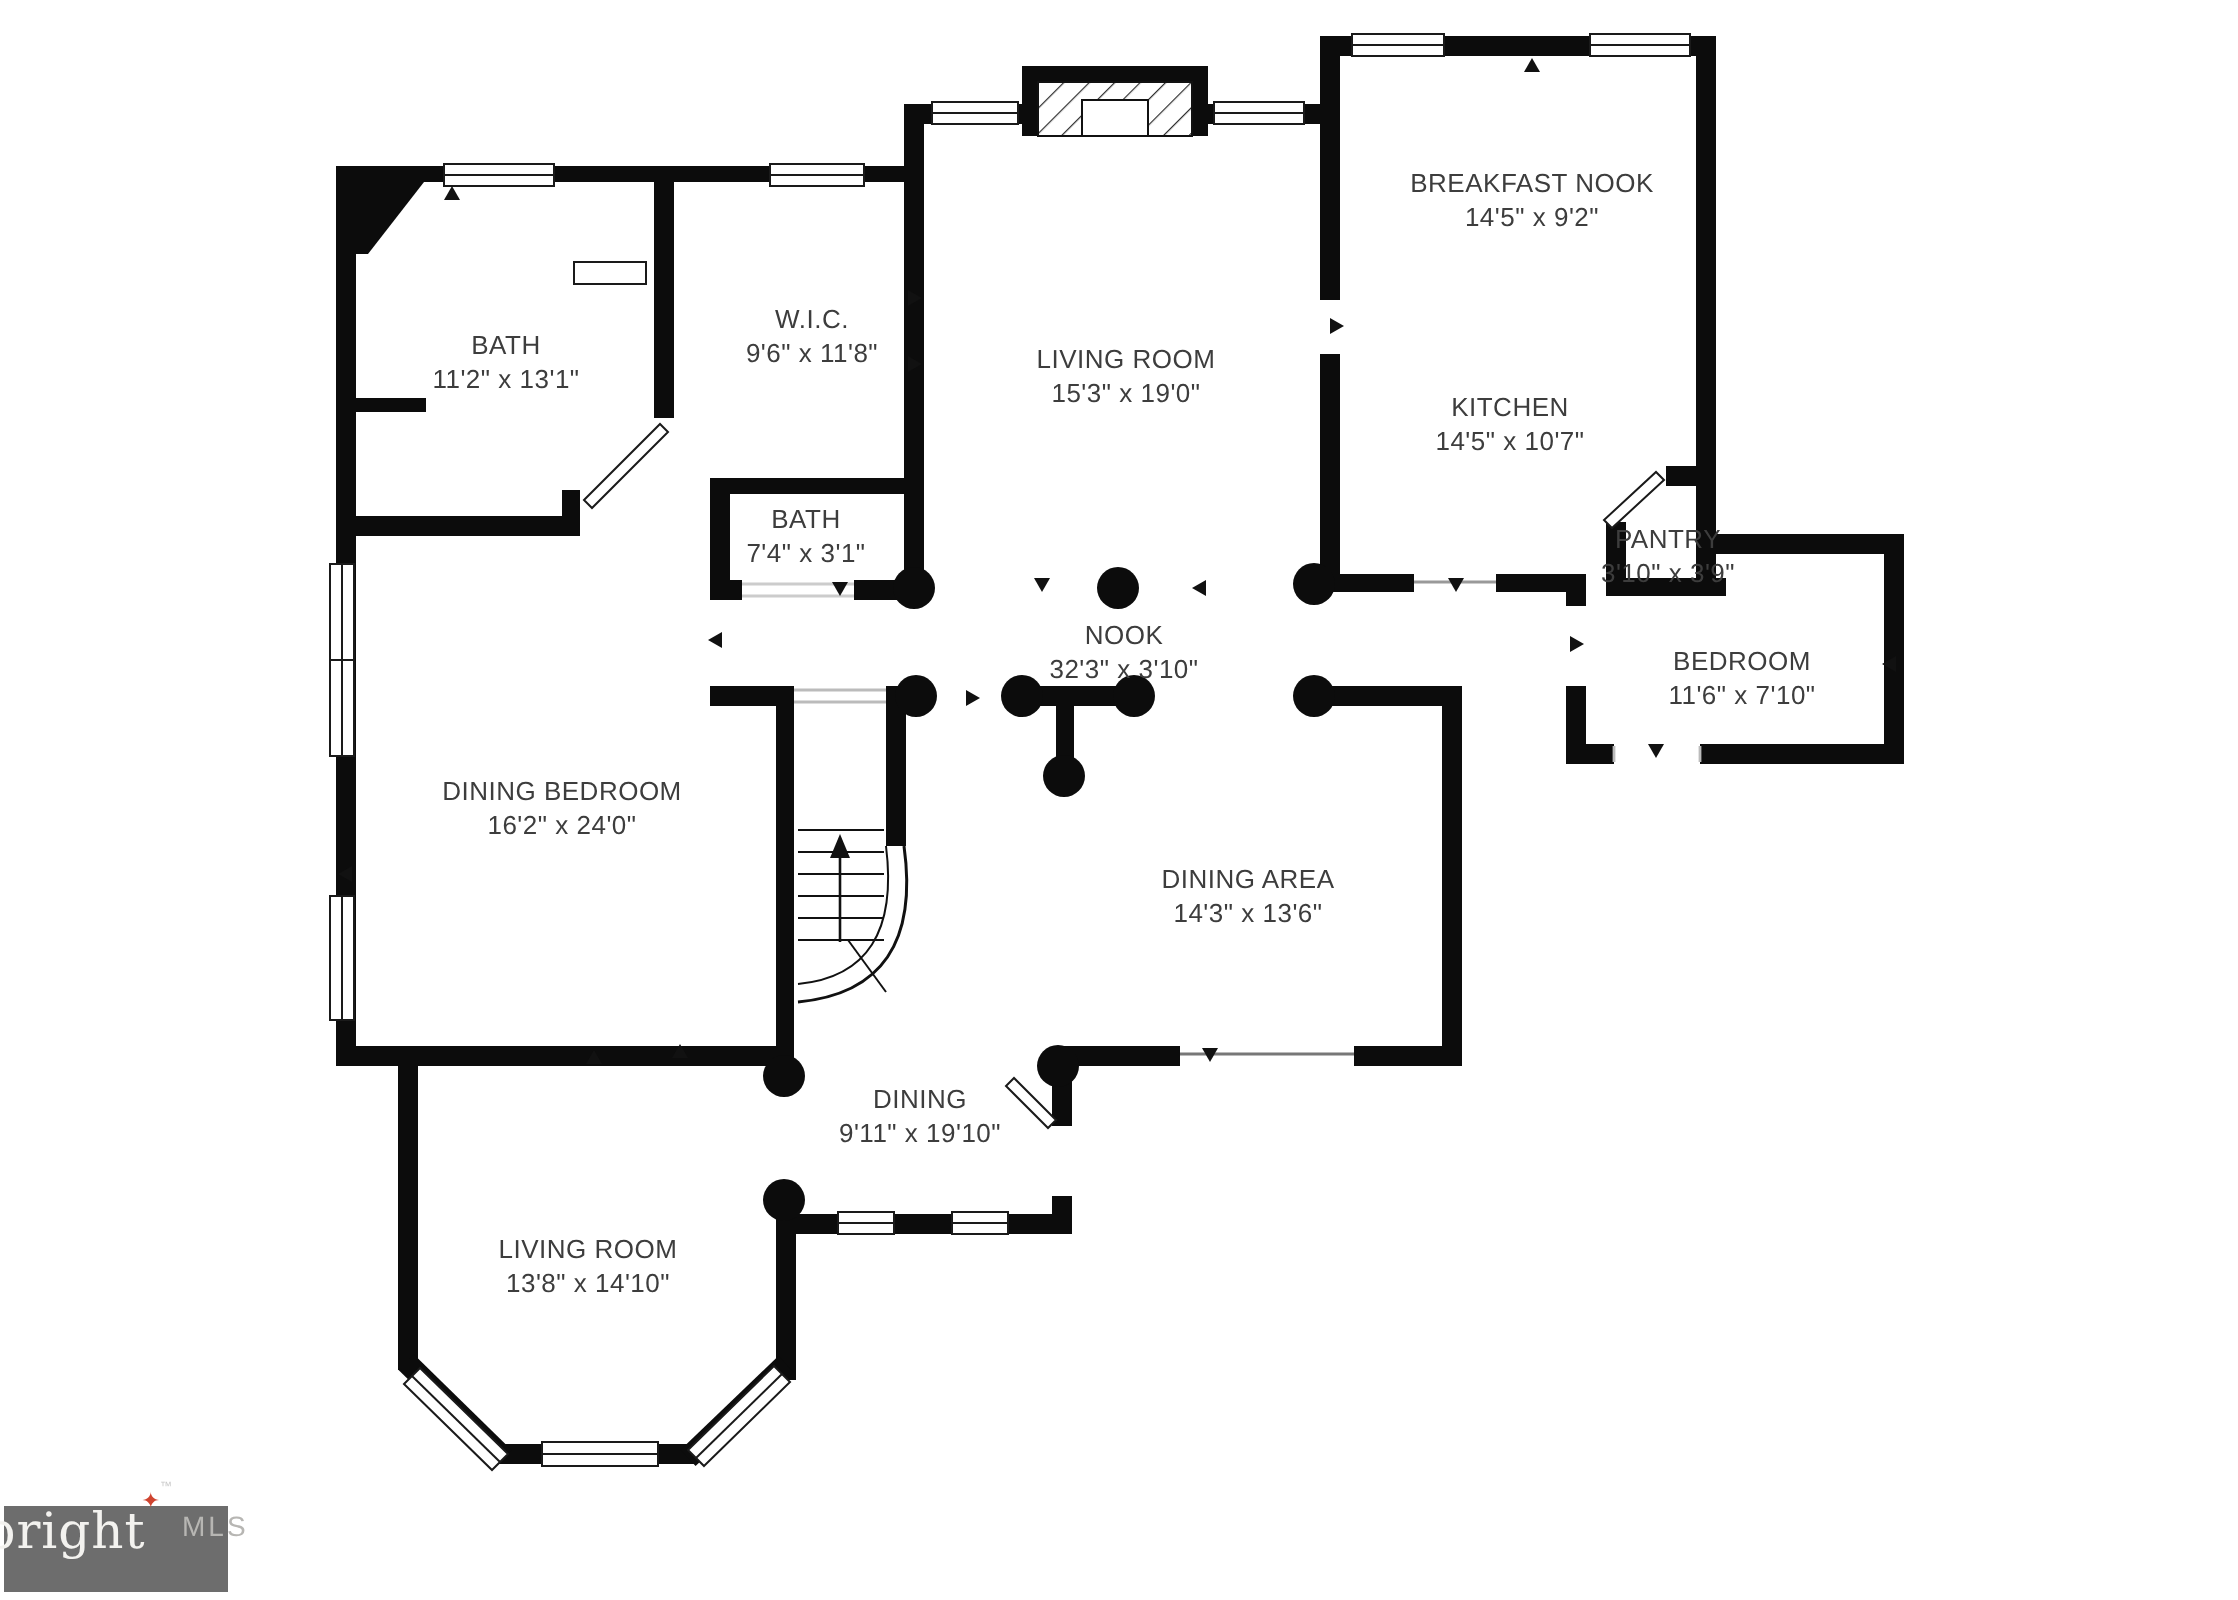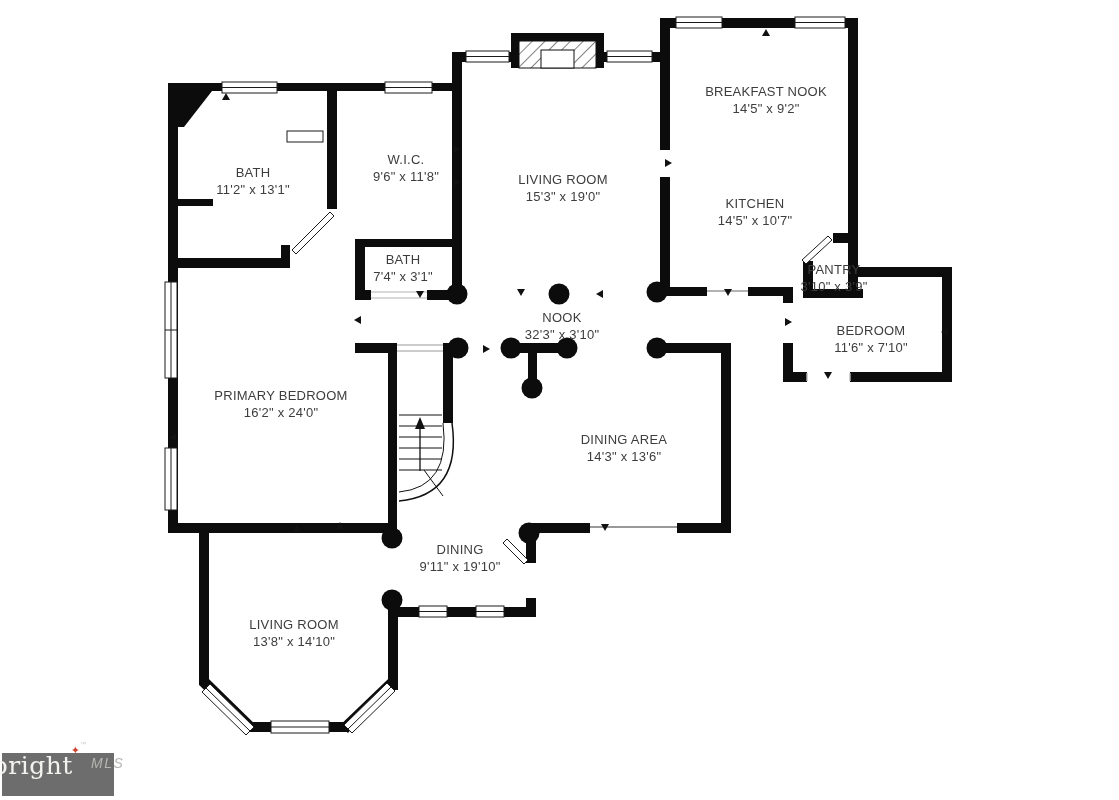--- a/index.html
+++ b/index.html
@@ -11,21 +11,21 @@
               white-space:nowrap;}
   .room-label .rname,.room-label .rdims{display:block;}
   .logo{position:absolute;left:2px;top:753px;width:112px;height:43px;background:#6d6d6d;
         display:flex;align-items:flex-start;justify-content:center;}
   .logo .brand{color:#f3f2ef;font-family:"DejaVu Serif",serif;font-size:25px;
                font-weight:500;letter-spacing:.5px;position:relative;top:-2px;}
   .logo .star{color:#cf4430;font-size:11px;position:relative;top:-9px;left:-2px;
               font-family:"DejaVu Sans",sans-serif;}
   .logo .tm{color:#c9c9c9;font-size:6px;position:relative;top:-12px;left:-2px;}
   .logo .suffix{color:#b7b6b3;font-size:14px;letter-spacing:1.5px;margin-left:3px;
-                position:relative;top:2px;font-style:italic;}
+                position:relative;top:2px;}
 </style>
 </head>
 <body>
 
 <div class="canvas">
 
 <svg class="plan-svg" width="1119" height="800" viewBox="0 0 1119 800" xmlns="http://www.w3.org/2000/svg">
   <defs>
     <pattern id="hatch" width="9" height="9" patternTransform="rotate(45)" patternUnits="userSpaceOnUse">
       <line x1="0" y1="0" x2="0" y2="9" stroke="#2b2b2b" stroke-width="1.2"></line>
@@ -255,21 +255,21 @@
   </div>
   <div class="room-label" style="left:562px;top:310px">
     <span class="rname">NOOK</span>
     <span class="rdims">32'3" x 3'10"</span>
   </div>
   <div class="room-label" style="left:871px;top:323px">
     <span class="rname">BEDROOM</span>
     <span class="rdims">11'6" x 7'10"</span>
   </div>
   <div class="room-label" style="left:281px;top:388px">
-    <span class="rname">PRIMARY BEDROOM</span>
+    <span class="rname">DINING BEDROOM</span>
     <span class="rdims">16'2" x 24'0"</span>
   </div>
   <div class="room-label" style="left:624px;top:432px">
     <span class="rname">DINING AREA</span>
     <span class="rdims">14'3" x 13'6"</span>
   </div>
   <div class="room-label" style="left:460px;top:542px">
     <span class="rname">DINING</span>
     <span class="rdims">9'11" x 19'10"</span>
   </div>

